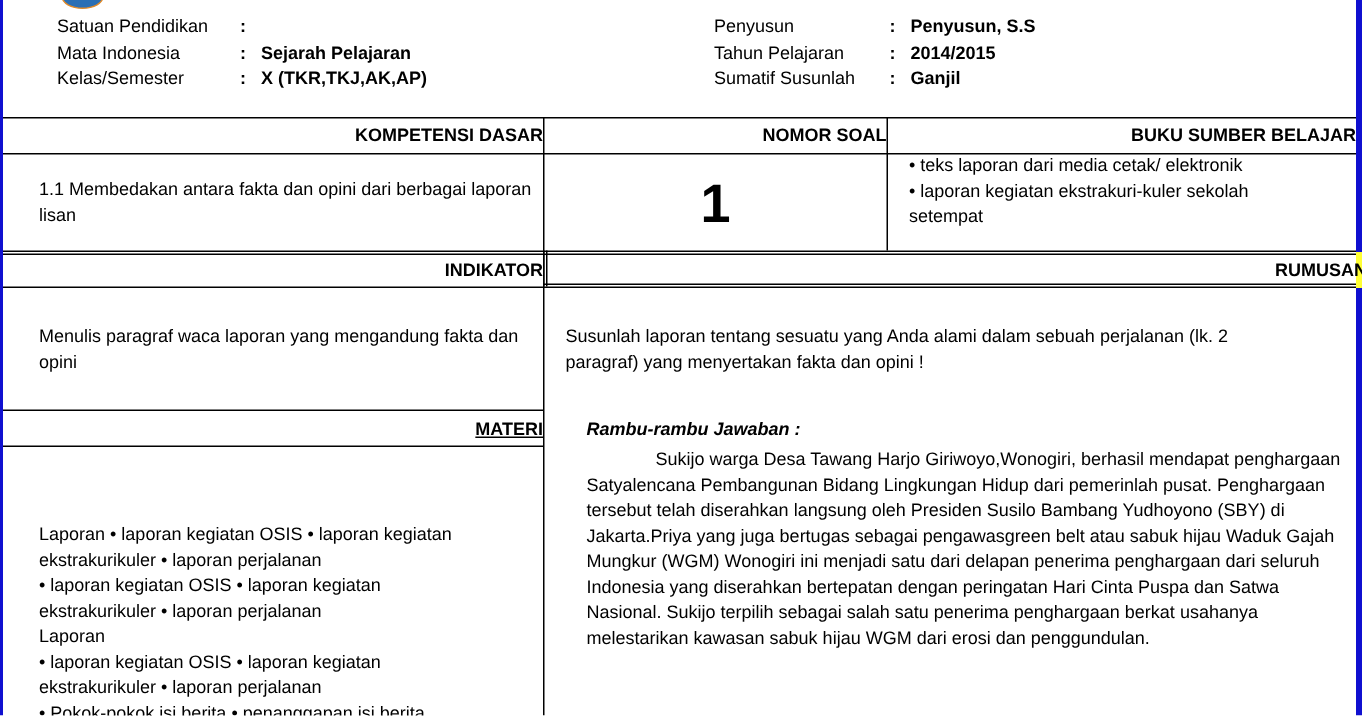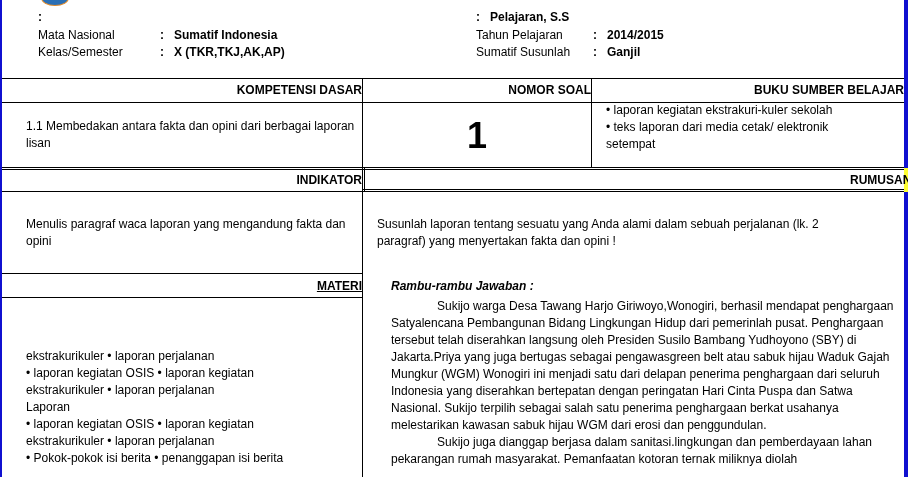--- a/index.html
+++ b/index.html
@@ -48,38 +48,40 @@
 </head>
 <body>
 
 <div class="blue-left"></div>
 <div class="blue-right"></div>
 <div class="yellow-mark"></div>
 <div class="logo"></div>
 
 <div class="hdr hdr-left">
   <div class="row">
+    <span class="lbl">Satuan Pendidikan</span>
     <span class="colon">:</span>
   </div>
   <div class="row">
-    <span class="lbl">Mata Nasional</span>
+    <span class="lbl">Mata Indonesia</span>
     <span class="colon">:</span>
-    <span class="val">Sumatif Indonesia</span>
+    <span class="val">Sejarah Pelajaran</span>
   </div>
   <div class="row">
     <span class="lbl">Kelas/Semester</span>
     <span class="colon">:</span>
     <span class="val">X (TKR,TKJ,AK,AP)</span>
   </div>
 </div>
 
 <div class="hdr hdr-right">
   <div class="row">
+    <span class="lbl">Penyusun</span>
     <span class="colon">:</span>
-    <span class="val">Pelajaran, S.S</span>
+    <span class="val">Penyusun, S.S</span>
   </div>
   <div class="row">
     <span class="lbl">Tahun Pelajaran</span>
     <span class="colon">:</span>
     <span class="val">2014/2015</span>
   </div>
   <div class="row">
     <span class="lbl">Sumatif Susunlah</span>
     <span class="colon">:</span>
     <span class="val">Ganjil</span>
@@ -100,34 +102,34 @@
 <div class="cell-title" style="left:2px; top:83px; width:360px;">KOMPETENSI DASAR</div>
 <div class="cell-title" style="left:362px; top:83px; width:229px;">NOMOR SOAL</div>
 <div class="cell-title" style="left:591px; top:83px; width:313px;">BUKU SUMBER BELAJAR</div>
 <div class="cell-title" style="left:2px; top:173px; width:360px;">INDIKATOR</div>
 <div class="cell-title" style="left:362px; top:173px; width:542px;margin-left:44px;">RUMUSAN SOAL</div>
 <div class="cell-title" style="left:2px; top:279px; width:360px;text-decoration:underline;">MATERI</div>
 
 <div class="cell-text" style="left:26px; top:118px; width:330px;">1.1 Membedakan  antara fakta dan opini  dari berbagai laporan  lisan</div>
 <div class="num-big">1</div>
 <div class="src-list">
+  <div>• teks laporan dari media cetak/ elektronik</div>
   <div>• laporan kegiatan ekstrakuri-kuler sekolah</div>
-  <div>• teks laporan dari media cetak/ elektronik</div>
   <div>setempat</div>
 </div>
 <div class="cell-text" style="left:26px; top:216px; width:320px;">Menulis paragraf waca laporan yang mengandung fakta dan opini</div>
 <div class="cell-text" style="left:377px; top:216px; width:470px;">Susunlah laporan tentang sesuatu yang Anda alami dalam sebuah perjalanan (lk. 2 paragraf) yang menyertakan fakta dan opini !</div>
 
 <div class="cell-text" style="left:26px; top:348px; width:330px;">
+  <div>Laporan • laporan kegiatan OSIS • laporan kegiatan</div>
   <div>ekstrakurikuler • laporan perjalanan</div>
   <div>• laporan kegiatan OSIS • laporan kegiatan</div>
   <div>ekstrakurikuler • laporan perjalanan</div>
   <div>Laporan</div>
   <div>• laporan kegiatan OSIS • laporan kegiatan</div>
   <div>ekstrakurikuler • laporan perjalanan</div>
   <div>• Pokok-pokok isi berita • penanggapan isi berita</div>
 </div>
 
 <div class="rambu-title">Rambu-rambu Jawaban :</div>
 <div class="answer">
   <p>Sukijo warga Desa Tawang Harjo Giriwoyo,Wonogiri, berhasil mendapat penghargaan Satyalencana Pembangunan Bidang Lingkungan Hidup dari pemerinlah pusat. Penghargaan tersebut telah diserahkan langsung oleh Presiden Susilo Bambang Yudhoyono (SBY) di Jakarta.Priya yang juga bertugas sebagai pengawasgreen belt atau sabuk hijau Waduk Gajah Mungkur (WGM) Wonogiri ini menjadi satu dari delapan penerima penghargaan   dari   seluruh Indonesia yang diserahkan bertepatan dengan peringatan Hari Cinta Puspa dan Satwa Nasional. Sukijo terpilih sebagai salah satu penerima penghargaan berkat usahanya melestarikan kawasan sabuk hijau WGM dari erosi dan penggundulan.</p>
-  <p>Sukijo juga dianggap berjasa dalam sanitasi.lingkungan dan pemberdayaan lahan pekarangan rumah masyarakat. Pemanfaatan kotoran ternak miliknya diolah</p>
 </div>
 
 </body></html>

